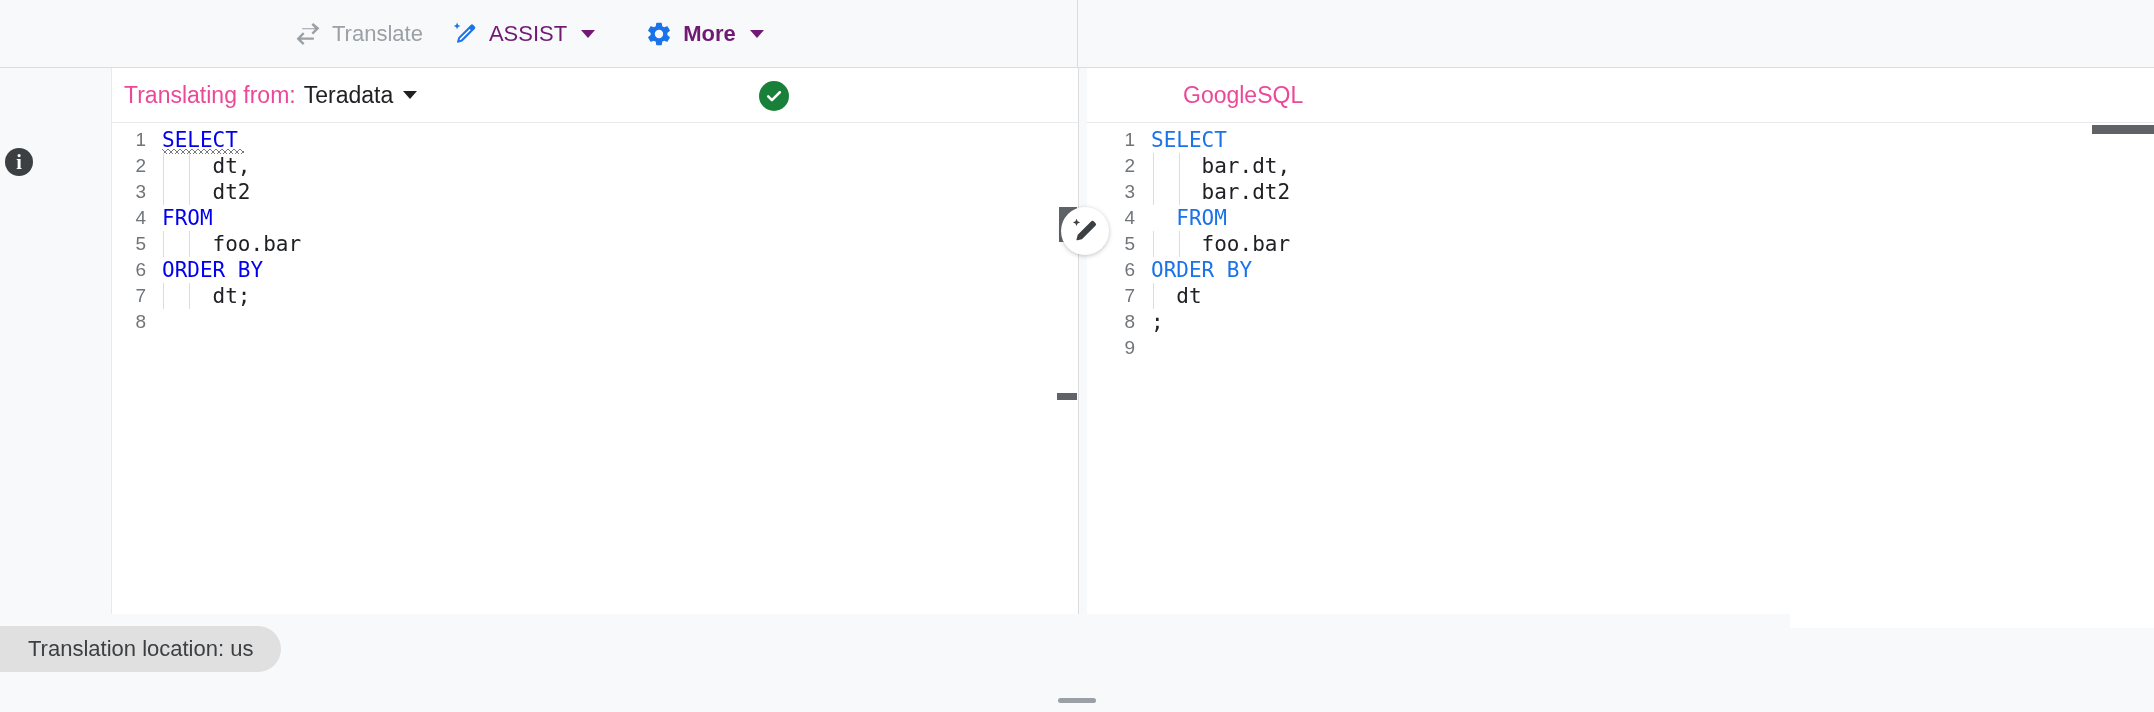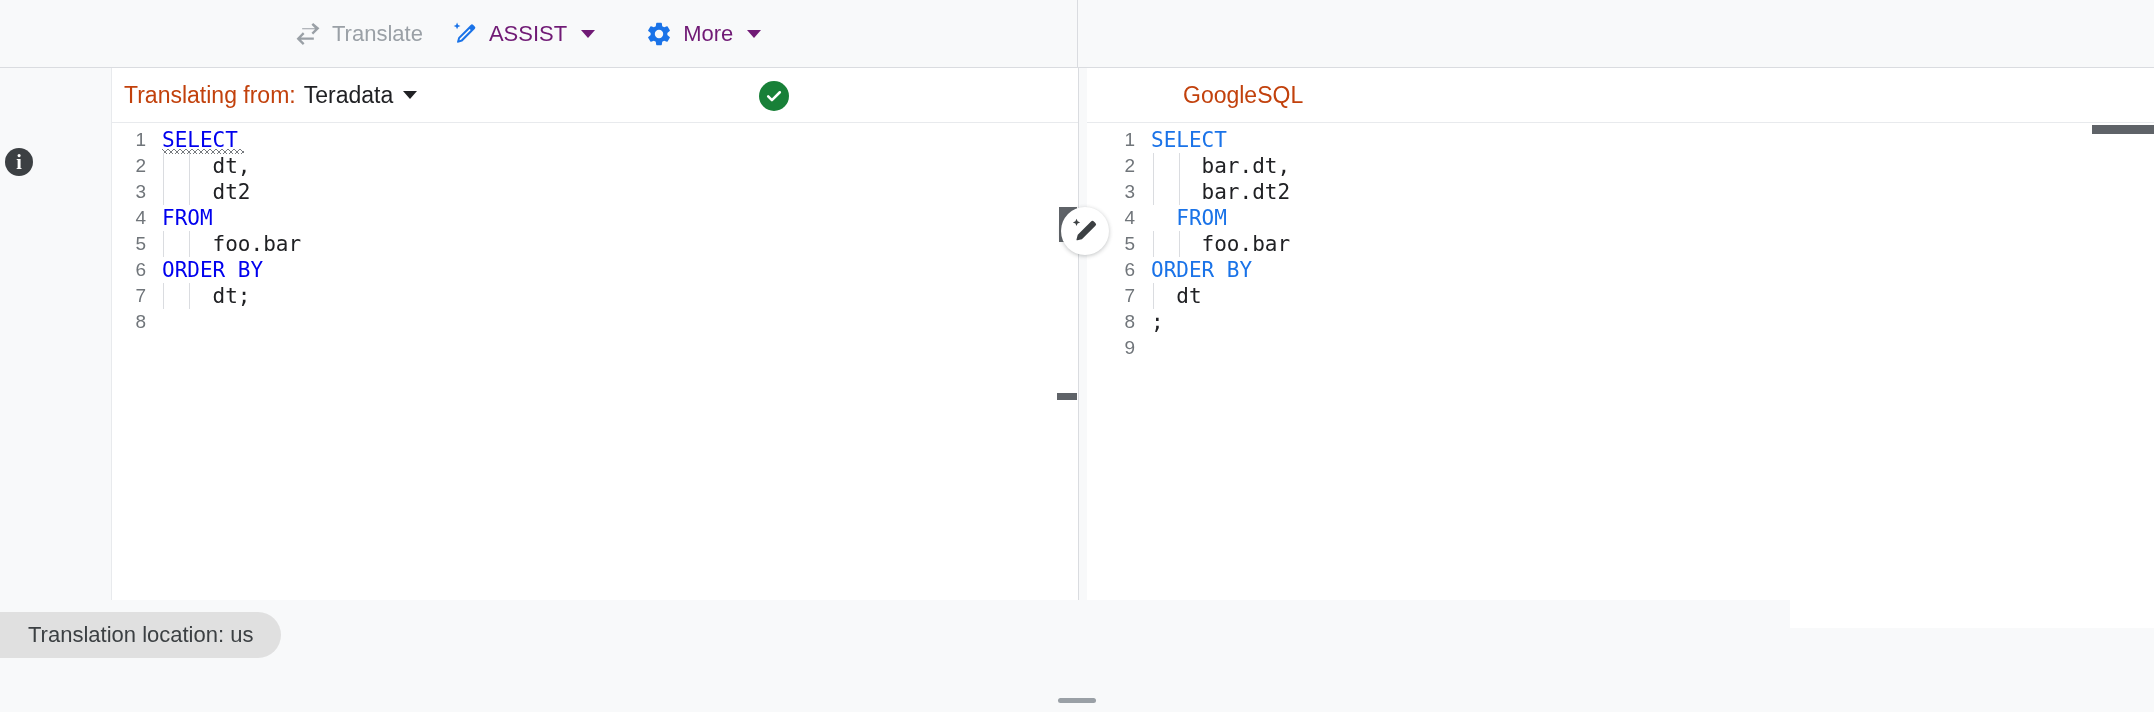--- a/index.html
+++ b/index.html
@@ -70,21 +70,21 @@
     height: 560px;
   }
   .editor-box.left  { left: 111px; width: 967px; }
   .editor-box.right { left: 8px;     width: 1075px; border-left: none; }
 
   .src-header {
     position: relative; height: 55px; width: 100%;
     display: flex; align-items: center; padding-left: 12px;
     border-bottom: 1px solid #e8eaed; background: #fff;
   }
-  .src-header .label { font-size: 23px; color: #c2410c; }
+  .src-header .label { font-size: 23px; color: #ec4899; }
   .src-header .dialect {
     font-size: 23px; color: #202124; margin-left: 8px;
     display: inline-flex; align-items: center; cursor: pointer;
   }
   .dialect .caret { border-top-color: #202124; margin-left: 10px; }
   .check-badge {
     position: absolute; left: 647px; top: 13px;
     width: 30px; height: 30px; border-radius: 50%; background: #188038;
     display: flex; align-items: center; justify-content: center;
   }
@@ -128,21 +128,21 @@
     background: #fff; box-shadow: 0 1px 4px rgba(60,64,67,.32);
     display: flex; align-items: center; justify-content: center;
     cursor: pointer; z-index: 20;
   }
 
   
   .sb-mark { position: absolute; background: #5f6368; }
 
   
   .bottom {
-    position: absolute; left: 0; top: 600px; width: 1790px; height: 84px;
+    position: absolute; left: 0; top: 614px; width: 1790px; height: 84px;
     background: #f8f9fa;
   }
   .loc-chip {
     position: absolute; left: 0px; top: 12px;
     height: 46px; padding: 0 28px 0 28px;
     background: #e0e0e0; border-radius: 0 24px 24px 0;
     display: inline-flex; align-items: center;
     font-size: 22px; color: #3c4043; cursor: pointer;
   }
   .drag-handle {
@@ -174,21 +174,21 @@
         <span class="ico">
           <svg width="28" height="28" viewBox="0 0 24 24" fill="#1a73e8">
             <path d="M5.2 2.2l.85 2.05 2.05.85-2.05.85L5.2 8l-.85-2.05L2.3 5.1l2.05-.85z"></path>
             <path d="M19.1 4.3a1.6 1.6 0 0 0-2.26 0L6.4 14.74a1 1 0 0 0-.26.46l-.95 3.52a.6.6 0 0 0 .74.74l3.52-.95a1 1 0 0 0 .46-.26L20.35 7.81a1.6 1.6 0 0 0 0-2.26l-1.25-1.25zM8.6 16.9l-1.3.35.35-1.3 8.3-8.3 1 1-8.35 8.25z"></path>
           </svg>
         </span>
         <span class="lbl">ASSIST</span>
         <span class="caret"></span>
       </button>
 
-      <button class="tb-btn" style="margin-left:22px;">
+      <button class="tb-btn" style="margin-left:22px;font-weight:bold;">
         <span class="ico">
           <svg width="28" height="28" viewBox="0 0 24 24" fill="#1a73e8">
             <path d="M19.14 12.94a7.6 7.6 0 0 0 .06-.94 7.6 7.6 0 0 0-.06-.94l2.03-1.58a.49.49 0 0 0 .12-.61l-1.92-3.32a.49.49 0 0 0-.59-.22l-2.39.96a7.3 7.3 0 0 0-1.62-.94l-.36-2.54a.49.49 0 0 0-.48-.41h-3.84a.49.49 0 0 0-.48.41l-.36 2.54c-.58.24-1.12.56-1.62.94l-2.39-.96a.49.49 0 0 0-.59.22L2.72 8.87a.49.49 0 0 0 .12.61l2.03 1.58a7.6 7.6 0 0 0 0 1.88l-2.03 1.58a.49.49 0 0 0-.12.61l1.92 3.32c.12.22.38.3.59.22l2.39-.96c.5.38 1.04.7 1.62.94l.36 2.54c.04.24.24.41.48.41h3.84c.24 0 .44-.17.48-.41l.36-2.54c.58-.24 1.12-.56 1.62-.94l2.39.96c.22.08.47 0 .59-.22l1.92-3.32a.49.49 0 0 0-.12-.61l-2.03-1.58zM12 15.6A3.6 3.6 0 1 1 15.6 12 3.6 3.6 0 0 1 12 15.6z"></path>
           </svg>
         </span>
         <span class="lbl">More</span>
         <span class="caret"></span>
       </button>
     </div>
 

